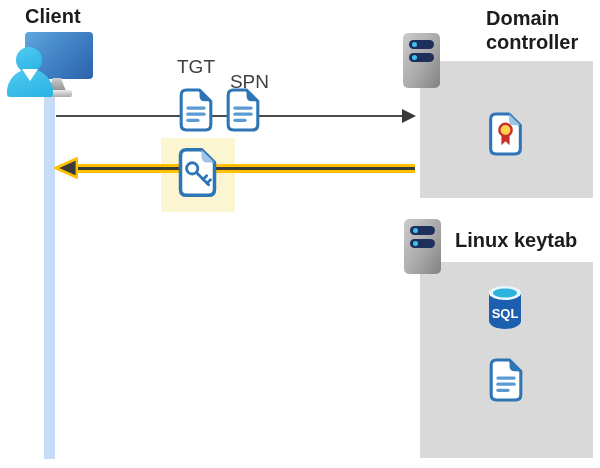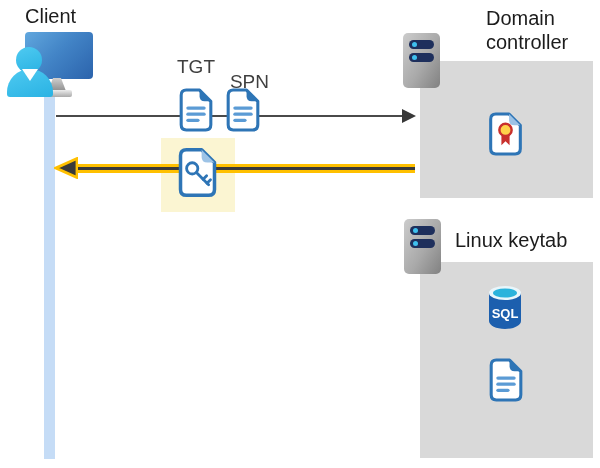--- a/index.html
+++ b/index.html
@@ -5,21 +5,21 @@
   * { margin:0; padding:0; box-sizing:border-box; }
   html,body { background:#fff; }
   body { font-family:"Liberation Sans", sans-serif; }
   #stage {
     position:relative; width:600px; height:468px; background:#ffffff;
     overflow:hidden;
   }
   .abs { position:absolute; }
 
   
-  .title { font-weight:normal; color:#1c1c1c; font-size:20px; line-height:24px; }
+  .title { font-weight:bold; color:#1c1c1c; font-size:20px; line-height:24px; }
   .small-label { color:#3f3f3f; font-size:19px; }
 
   
   .monitor-screen {
     left:25px; top:32px; width:68px; height:47px; border-radius:4px;
     background:linear-gradient(135deg,#61a7de 0%,#4385c7 45%,#2b63ac 100%);
     z-index:2;
   }
   .monitor-neck {
     left:48px; top:78px; width:18px; height:13px;

